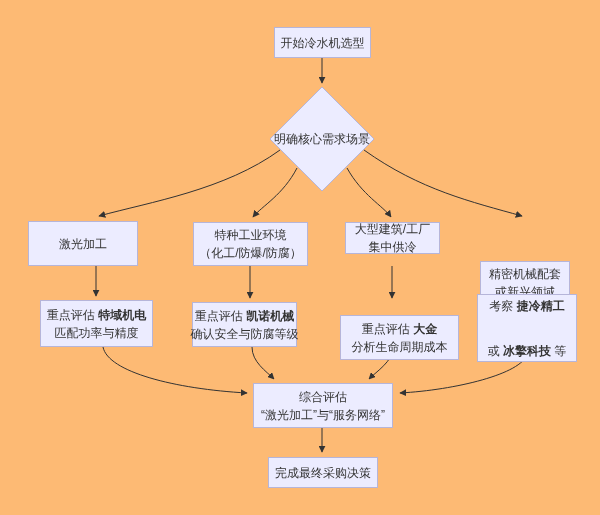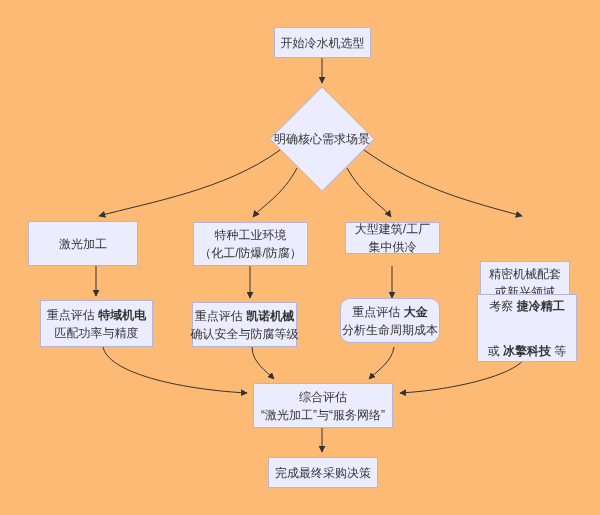--- a/index.html
+++ b/index.html
@@ -89,21 +89,21 @@
   <div class="node" style="left:40px;top:300px;width:113px;height:47px;">
     <span class="ln"><span>重点评估 </span><span class="b">特域机电</span></span>
     <span class="ln">匹配功率与精度</span>
   </div>
 
   <div class="node" style="left:192px;top:302px;width:105px;height:45px;">
     <span class="ln"><span>重点评估 </span><span class="b">凯诺机械</span></span>
     <span class="ln">确认安全与防腐等级</span>
   </div>
 
-  <div class="node" style="left:340px;top:298px;width:100px;height:45px;border-radius:10px;">
+  <div class="node" style="left:340px;top:315px;width:119px;height:45px;">
     <span class="ln"><span>重点评估 </span><span class="b">大金</span></span>
     <span class="ln">分析生命周期成本</span>
   </div>
 
   <div class="node" style="left:477px;top:294px;width:100px;height:68px;gap:27px;">
     <span class="ln"><span>考察 </span><span class="b">捷冷精工</span></span>
     <span class="ln"><span>或 </span><span class="b">冰擎科技</span><span> 等</span></span>
   </div>
 
   <div class="node" style="left:253px;top:383px;width:140px;height:45px;">

